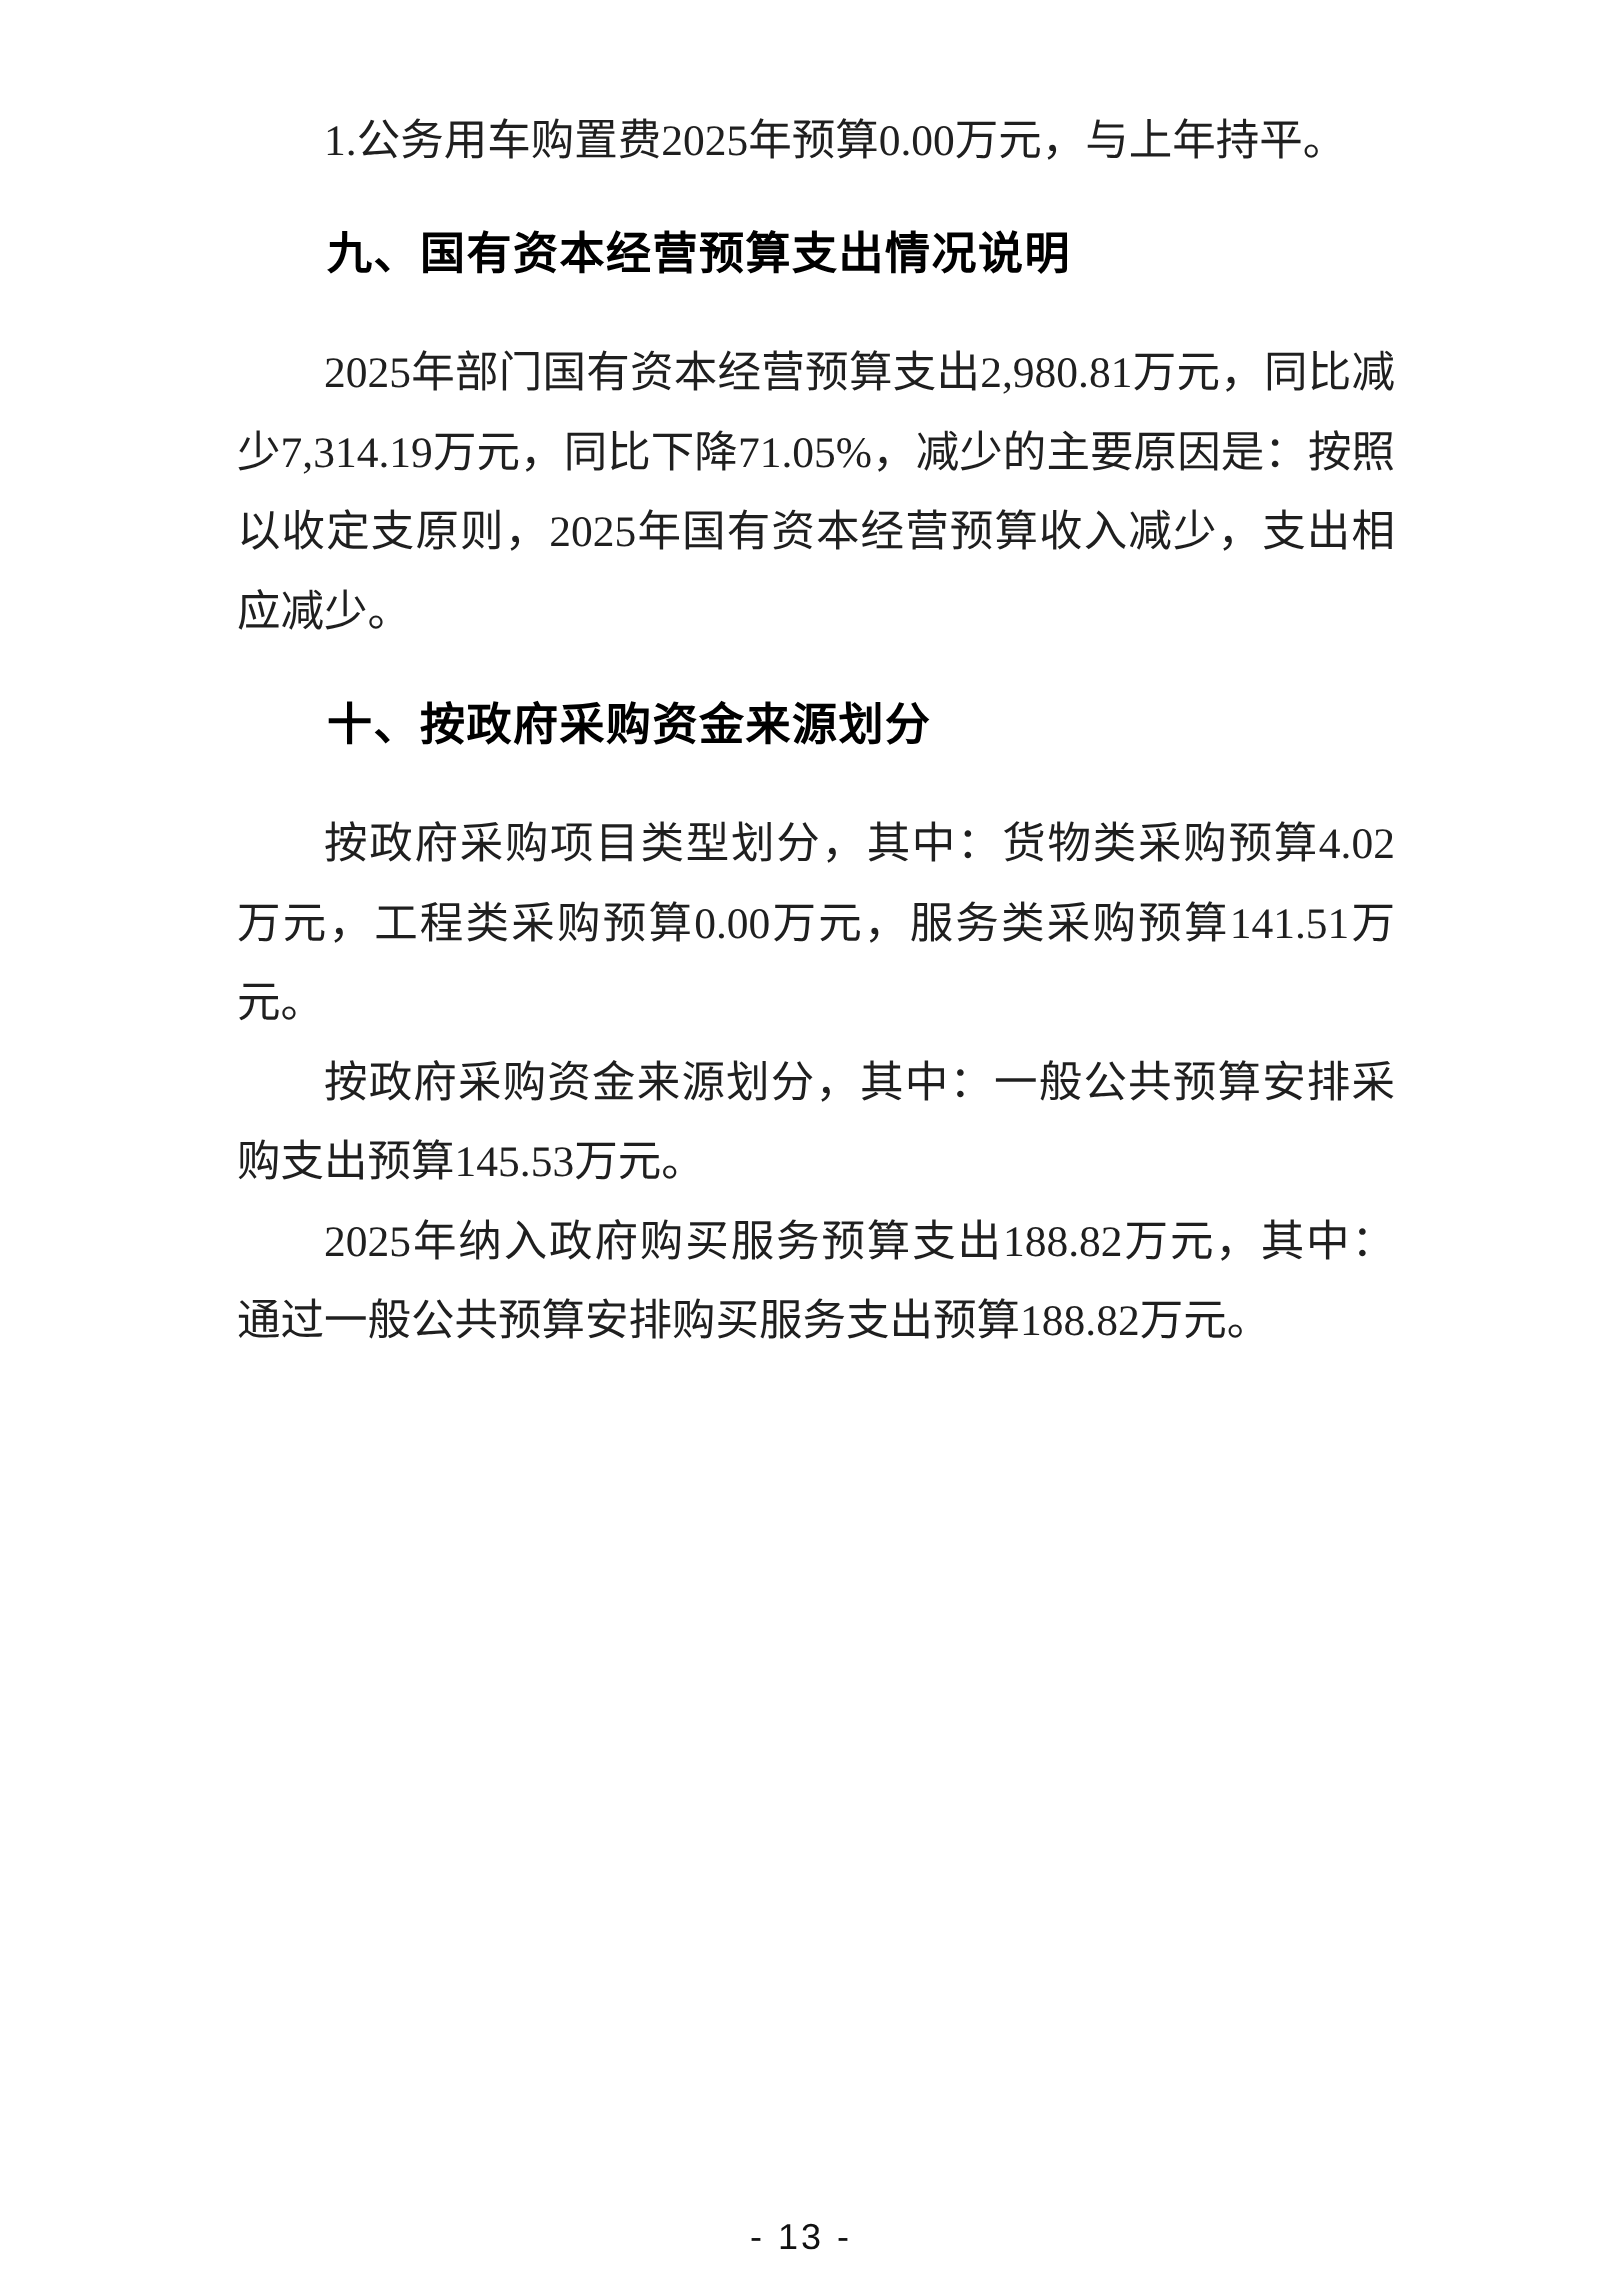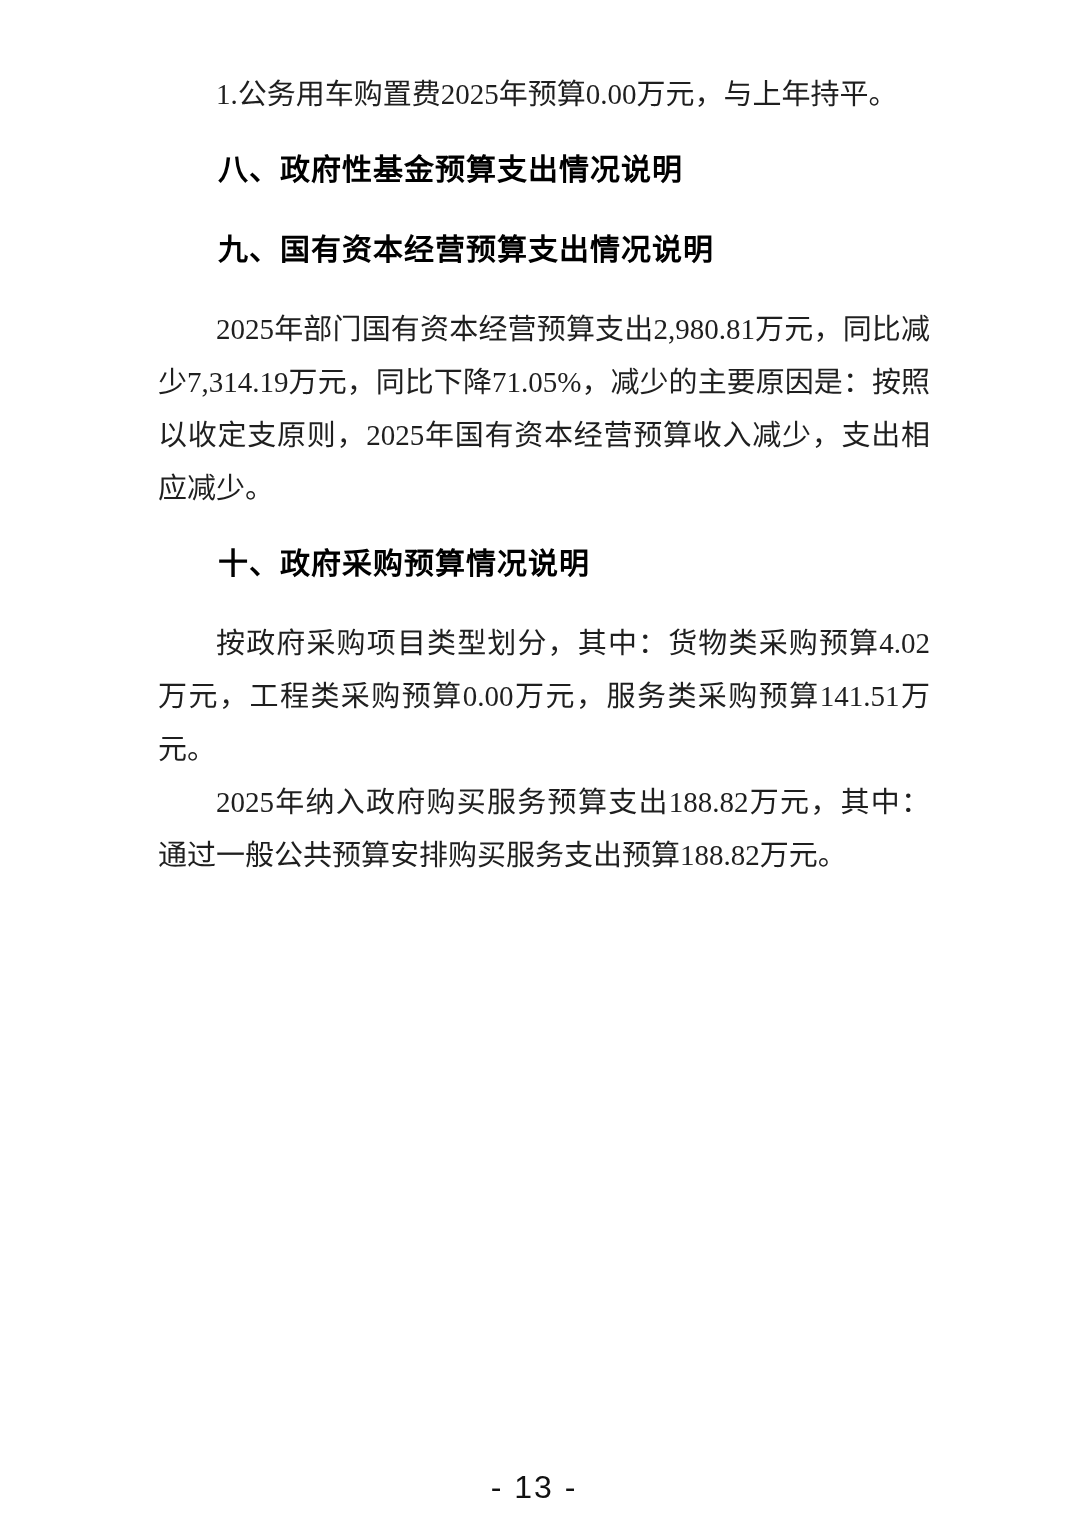--- a/index.html
+++ b/index.html
@@ -45,34 +45,34 @@
   }
   .page-footer {
     position: absolute;
     left: 0;
     bottom: 14px;
     width: 100%;
     text-align: center;
   }
   .page-number {
     font-family: "Liberation Sans", sans-serif;
-    font-size: 32px;
+    font-size: 24px;
     color: #111111;
     letter-spacing: 2px;
   }
 </style>
 </head>
 <body>
 
 <div class="page">
   <main class="doc-body">
       <p class="para">1.公务用车购置费2025年预算0.00万元，与上年持平。</p>
-      <h2 class="heading">八、政府性基金预算支出情况说明</h2>
       <h2 class="heading">九、国有资本经营预算支出情况说明</h2>
       <p class="para">2025年部门国有资本经营预算支出2,980.81万元，同比减少7,314.19万元，同比下降71.05%，减少的主要原因是：按照以收定支原则，2025年国有资本经营预算收入减少，支出相应减少。</p>
-      <h2 class="heading">十、政府采购预算情况说明</h2>
+      <h2 class="heading">十、按政府采购资金来源划分</h2>
       <p class="para">按政府采购项目类型划分，其中：货物类采购预算4.02万元，工程类采购预算0.00万元，服务类采购预算141.51万元。</p>
+      <p class="para">按政府采购资金来源划分，其中：一般公共预算安排采购支出预算145.53万元。</p>
       <p class="para">2025年纳入政府购买服务预算支出188.82万元，其中：通过一般公共预算安排购买服务支出预算188.82万元。</p>
     </main>
   <footer class="page-footer">
     <span class="page-number">- 13 -</span>
   </footer>
 </div>
 
 </body></html>

